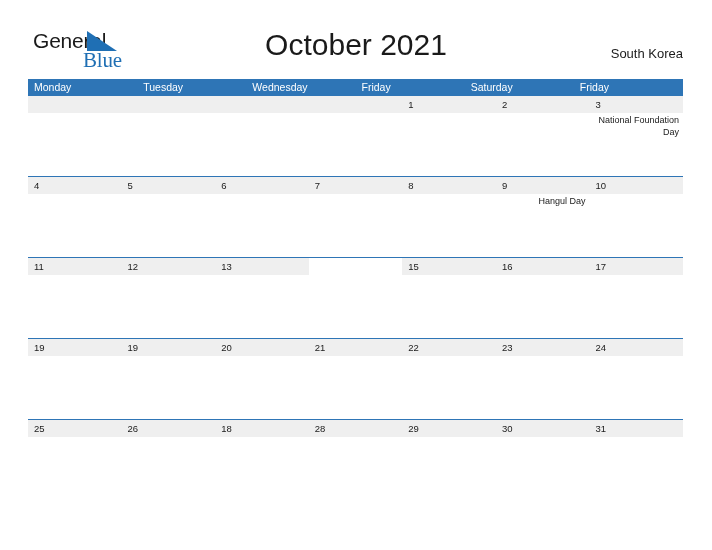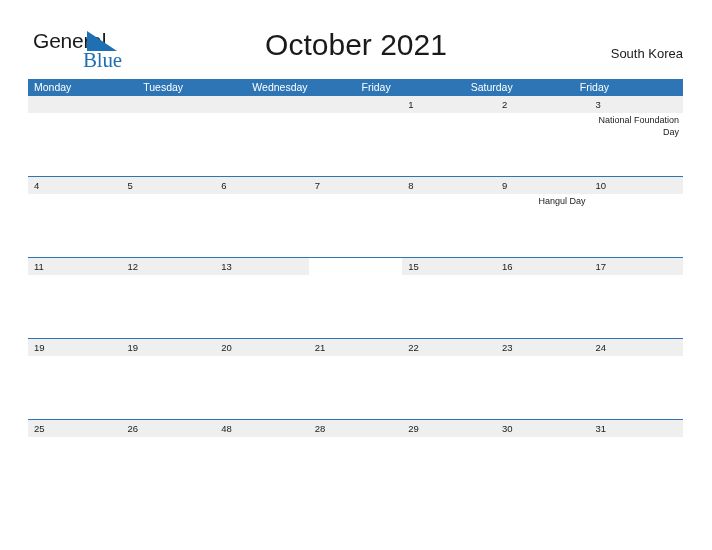--- a/index.html
+++ b/index.html
@@ -396,21 +396,21 @@
               <div class="day-body"></div>
             </div>
             <div class="day-cell">
               <div class="day-band">
                 <span class="day-num">26</span>
               </div>
               <div class="day-body"></div>
             </div>
             <div class="day-cell">
               <div class="day-band">
-                <span class="day-num">48</span>
+                <span class="day-num">18</span>
               </div>
               <div class="day-body"></div>
             </div>
             <div class="day-cell">
               <div class="day-band">
                 <span class="day-num">28</span>
               </div>
               <div class="day-body"></div>
             </div>
             <div class="day-cell">

